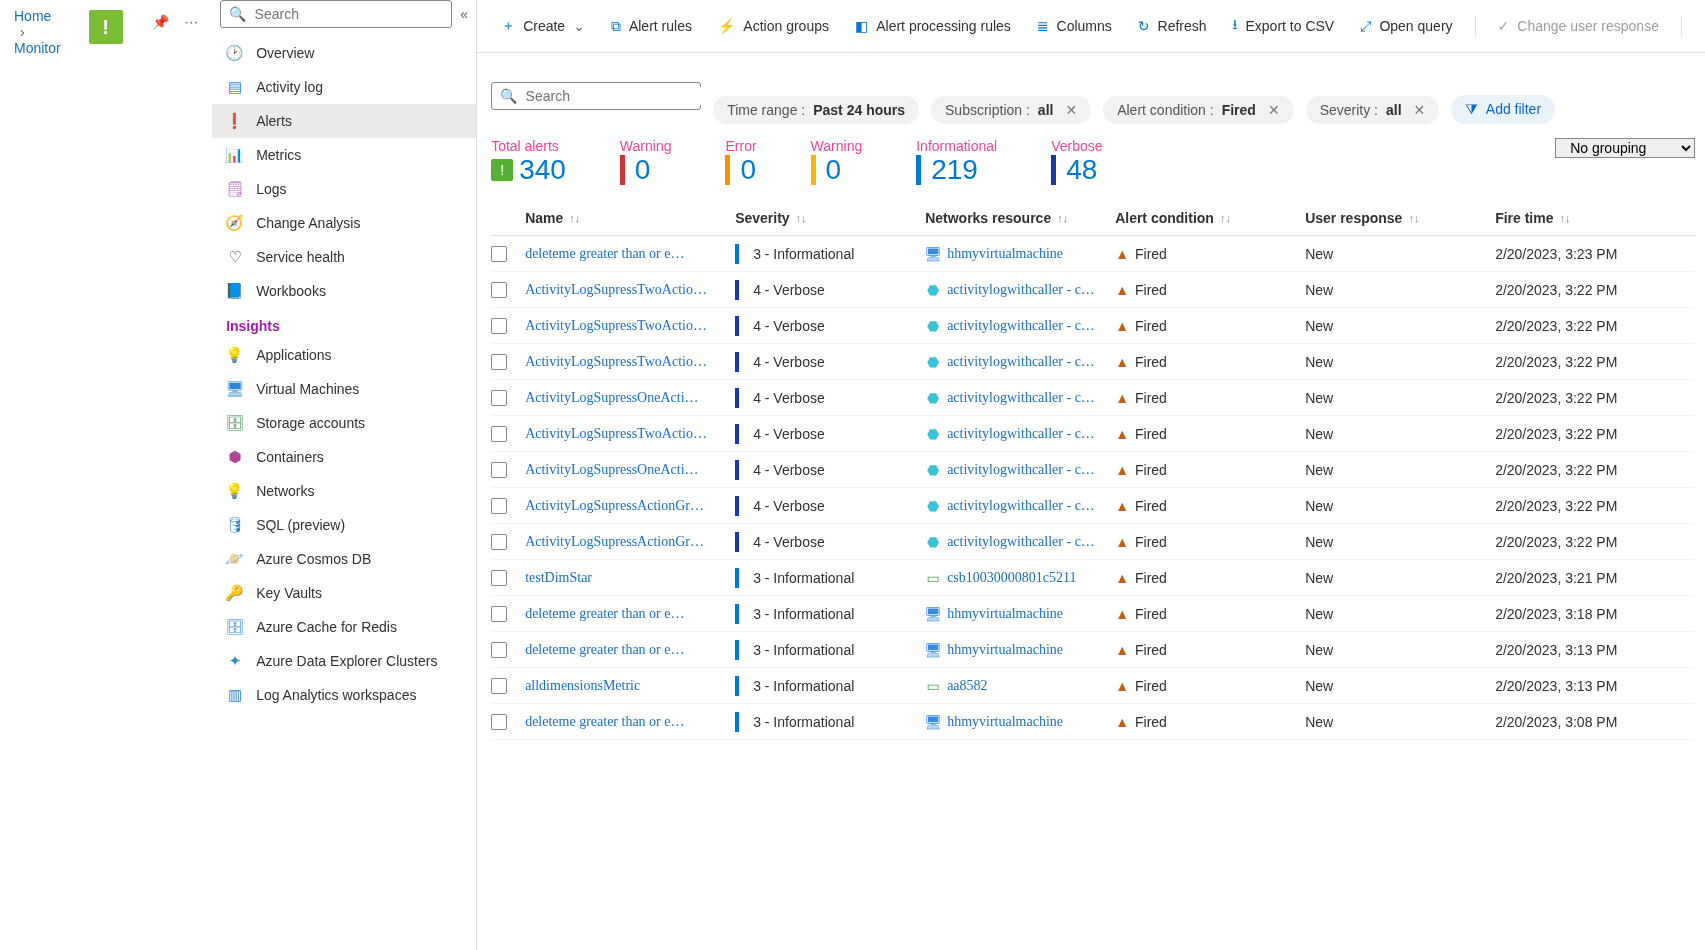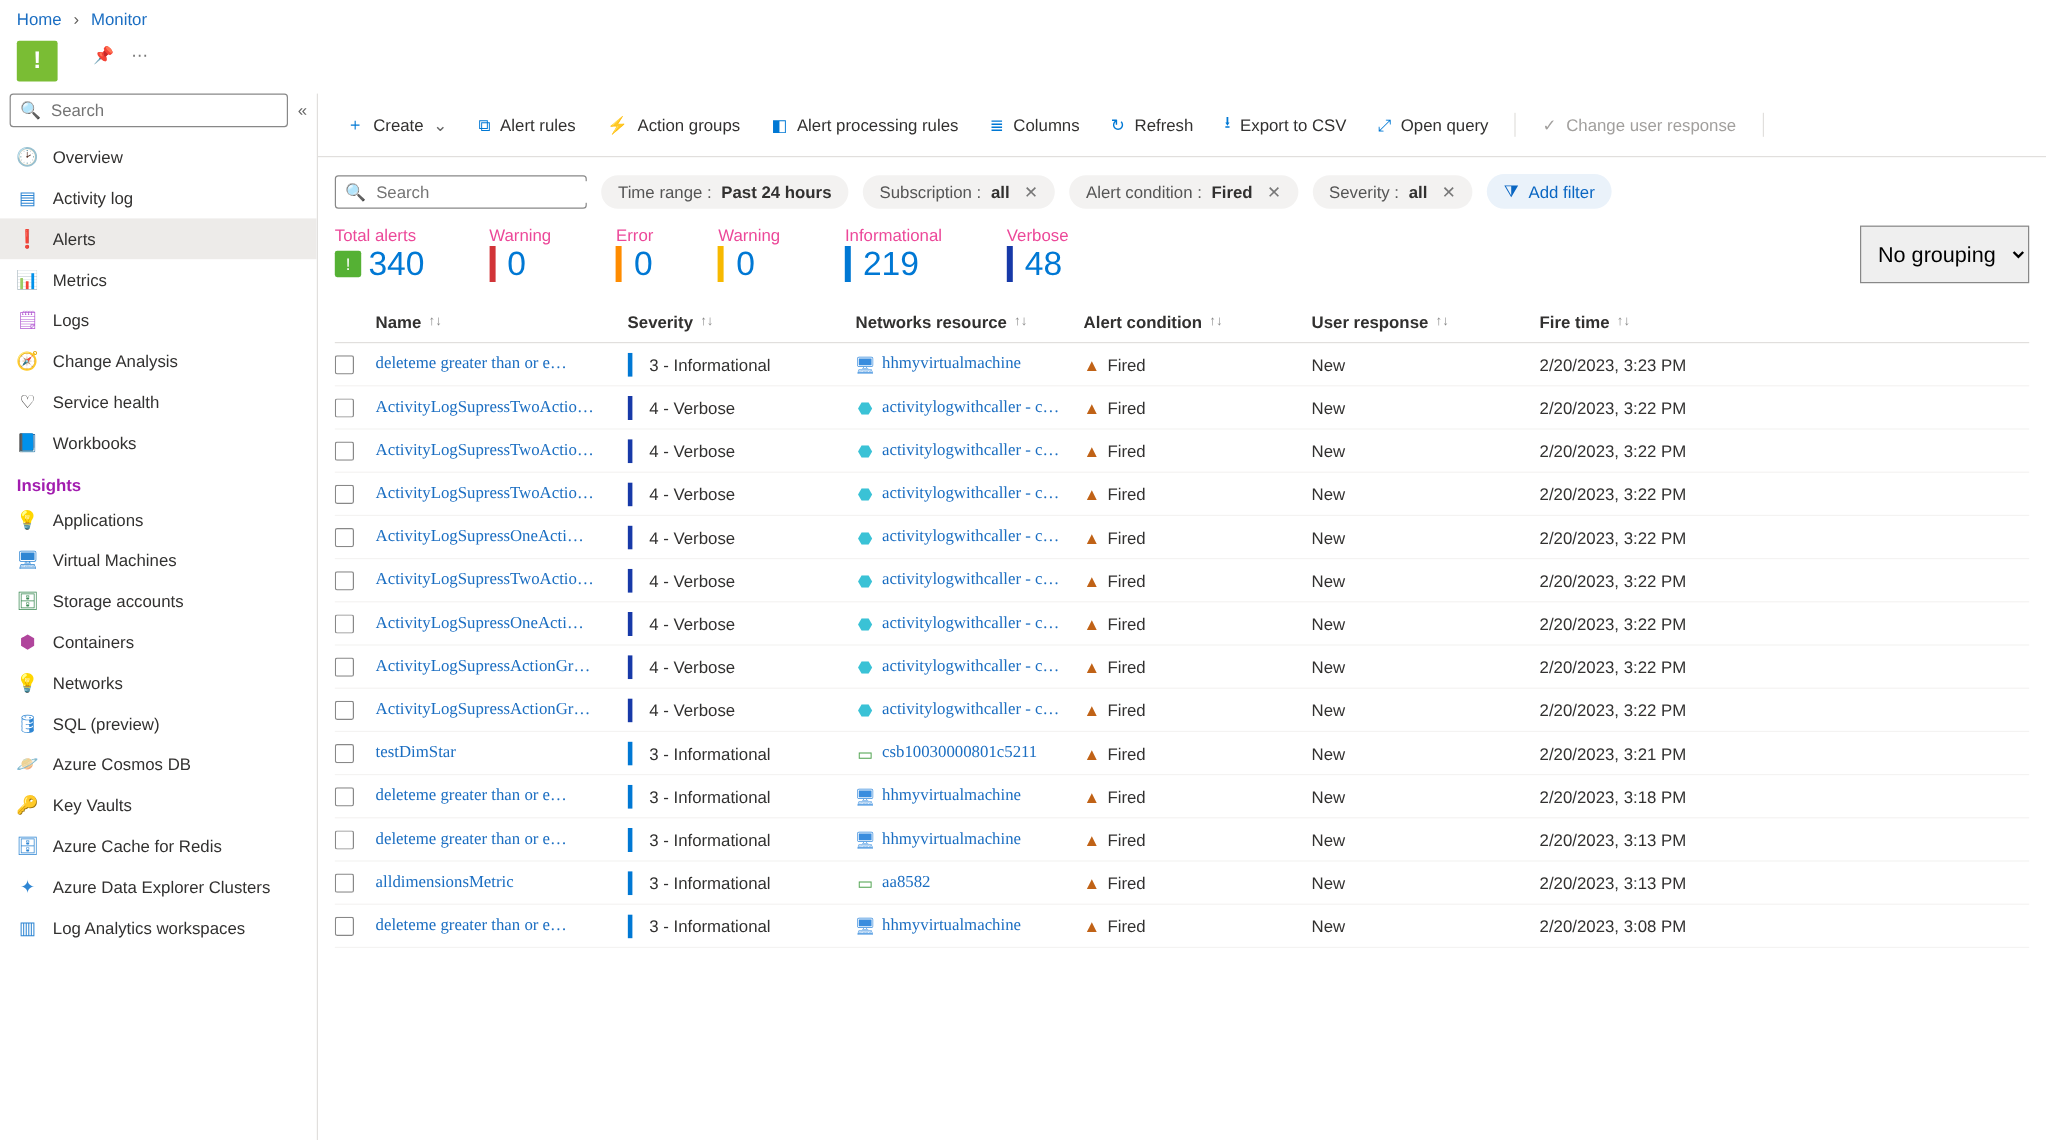--- a/index.html
+++ b/index.html
@@ -13,21 +13,21 @@
     --red:#d13438;
     --orange:#ff8c00;
     --yellow:#f7b900;
     --info:#0078d4;
     --verbose:#1739a8;
     --total:#55b134;
     --warn:#c06216;
   }
   *{box-sizing:border-box;font-family:"Segoe UI",Arial,sans-serif;}
   body{margin:0;color:var(--text);font-size:14px;}
-  .app{display:flex;flex-direction:column;height:950px;width:1705px;overflow:hidden;}
+  .app{display:flex;height:950px;width:1705px;overflow:hidden;}
   .breadcrumb{padding:8px 14px 0;font-size:14px;}
   .breadcrumb a{color:#1b6ec2;text-decoration:none;}
   .breadcrumb .sep{color:#605e5c;margin:0 6px;}
   .title-row{display:flex;align-items:flex-start;padding:4px 14px 10px;}
   .title-icon{width:34px;height:34px;background:#7abd34;border-radius:2px;display:flex;align-items:center;justify-content:center;margin-right:14px;margin-top:6px;}
   .title-icon span{color:#fff;font-size:20px;font-weight:bold;}
   .title-text h1{margin:0;font-size:26px;font-weight:600;}
   .title-text h1 .bar{font-weight:300;color:#aaa;margin:0 4px;}
   .title-text .sub{font-size:13px;color:var(--muted);}
   .title-actions{margin-left:16px;display:flex;align-items:center;gap:14px;margin-top:10px;}
@@ -45,38 +45,38 @@
   .side-section{padding:10px 14px 4px;font-weight:600;color:#a21caf;}
   .content{flex:1;display:flex;flex-direction:column;min-width:0;}
   .toolbar{display:flex;align-items:center;gap:6px;padding:8px 14px;border-bottom:1px solid var(--border);flex-wrap:nowrap;overflow:hidden;}
   .tbtn{display:flex;align-items:center;gap:8px;padding:6px 10px;color:var(--text);cursor:pointer;border-radius:2px;}
   .tbtn .t-icon{color:var(--blue);}
   .tbtn.disabled{color:#a19f9d;cursor:not-allowed;}
   .toolbar .divider{width:1px;height:20px;background:var(--border);margin:0 6px;}
   .filters-row{display:flex;align-items:center;gap:12px;padding:14px;flex-wrap:wrap;}
   .filter-search{border:1px solid #888;border-radius:3px;display:flex;align-items:center;padding:4px 8px;width:210px;}
   .filter-search input{border:0;outline:0;flex:1;font-size:14px;}
-  .pill{background:#f3f2f1;border-radius:16px;padding:6px 14px;display:flex;align-items:center;gap:8px;font-size:14px;cursor:pointer;}
+  .pill{background:#f3f2f1;border-radius:16px;padding:6px 14px;display:flex;gap:8px;font-size:14px;cursor:pointer;margin-top:28px;}
   .pill .label{color:#555;}
   .pill .val{font-weight:600;}
   .pill .x{color:#777;margin-left:4px;}
   .pill.add{color:#0a66c2;background:#eaf2fa;}
   .pill.add .plus-icon{color:#0a66c2;}
   .summary-row{display:flex;align-items:flex-start;padding:0 14px 14px;gap:54px;}
   .summary{display:flex;flex-direction:column;}
   .summary .s-title{font-size:14px;color:#ec4899;}
   .summary .s-num{font-size:28px;color:var(--blue);font-weight:400;display:flex;align-items:center;gap:6px;}
   .s-bar{width:5px;height:30px;display:inline-block;margin-right:4px;}
   .bar-critical .s-bar{background:var(--red);}
   .bar-error .s-bar{background:var(--orange);}
   .bar-warning .s-bar{background:var(--yellow);}
   .bar-info .s-bar{background:var(--info);}
   .bar-verbose .s-bar{background:var(--verbose);}
   .grouping{margin-left:auto;}
-  .grouping select{padding:12px 10px;border:1px solid #888;font-size:18px;min-width:140px;}
+  .grouping select{padding:0 10px;border:1px solid #888;font-size:14px;min-width:140px;}
   .table{flex:1;overflow:auto;padding:0 14px;}
   .thead,.trow{display:grid;grid-template-columns:34px 210px 190px 190px 190px 190px 200px;align-items:center;min-height:36px;}
   .thead{font-weight:600;border-bottom:1px solid var(--border);position:sticky;top:0;background:#fff;}
   .th{display:flex;align-items:center;gap:6px;cursor:pointer;}
   .sort-icon{color:#888;font-size:11px;}
   .trow{border-bottom:1px solid #f4f3f2;}
   .cell{white-space:nowrap;overflow:hidden;text-overflow:ellipsis;padding-right:8px;display:flex;align-items:center;gap:6px;}
   .cb{width:16px;height:16px;border:1px solid #888;border-radius:2px;cursor:pointer;display:inline-block;}
   .link{color:#1b6ec2;cursor:pointer;font-family:Liberation Serif, serif;}
   .sev-bar{width:4px;height:20px;display:inline-block;margin-right:8px;}

